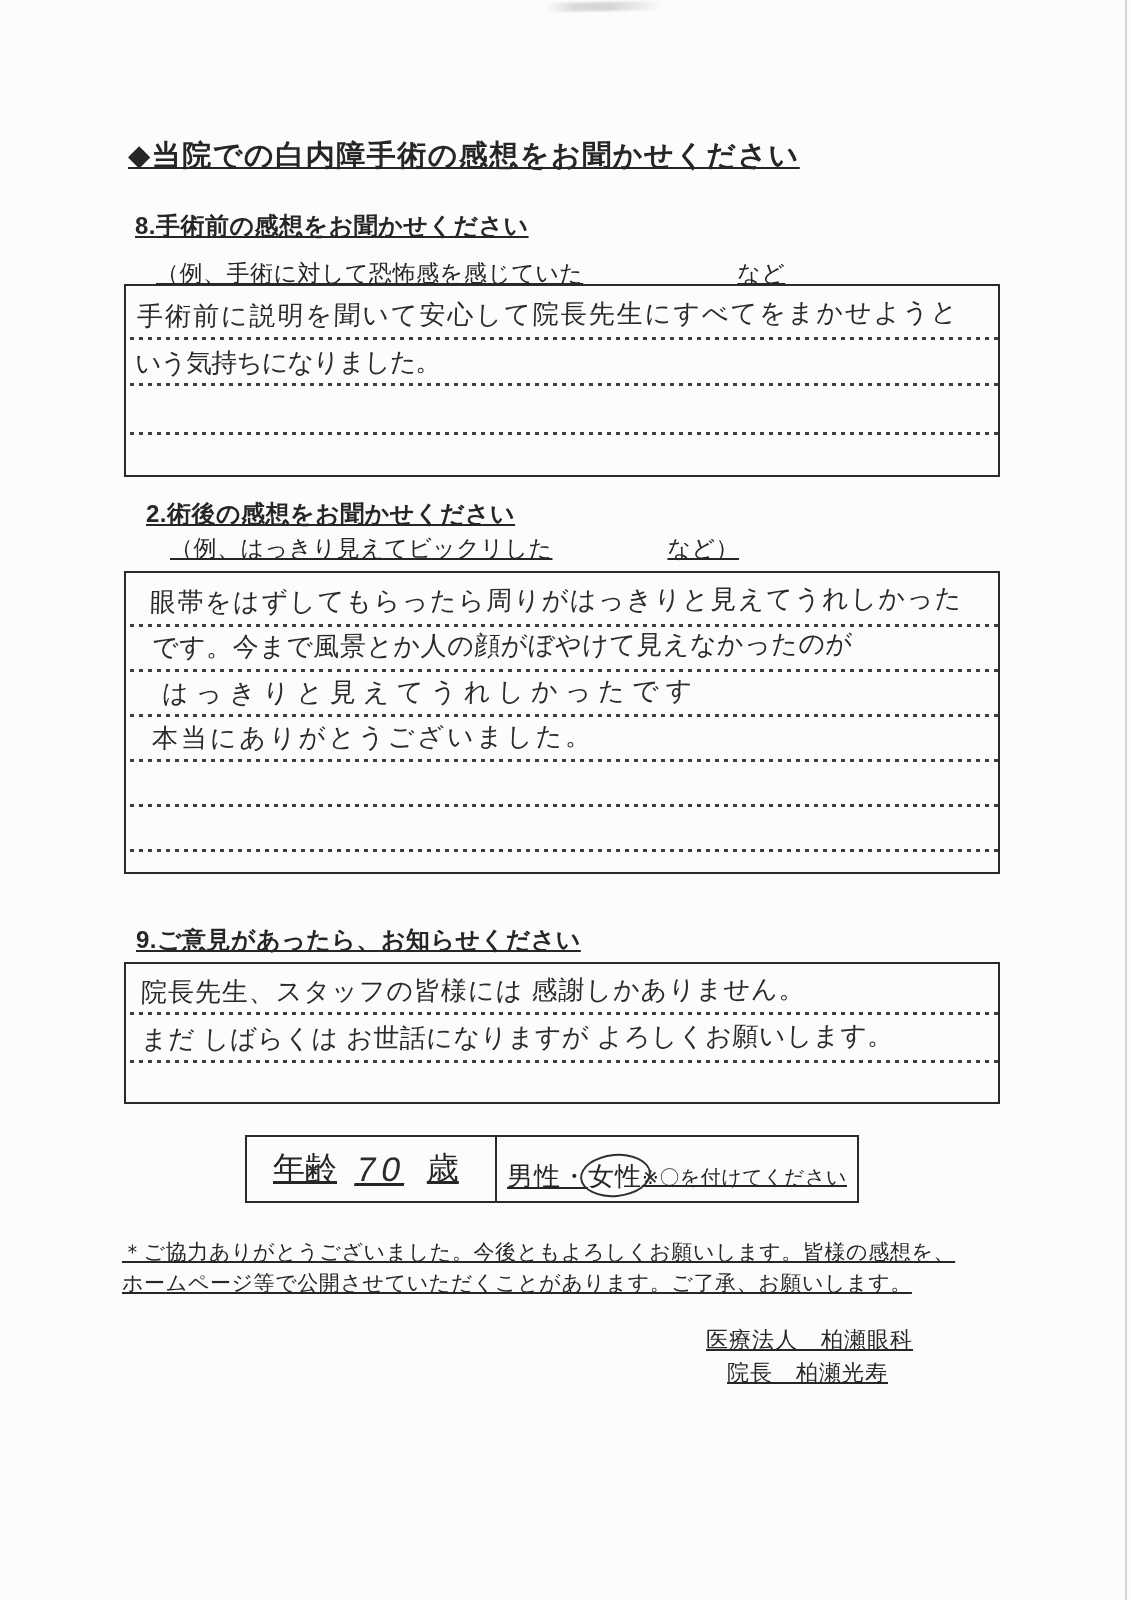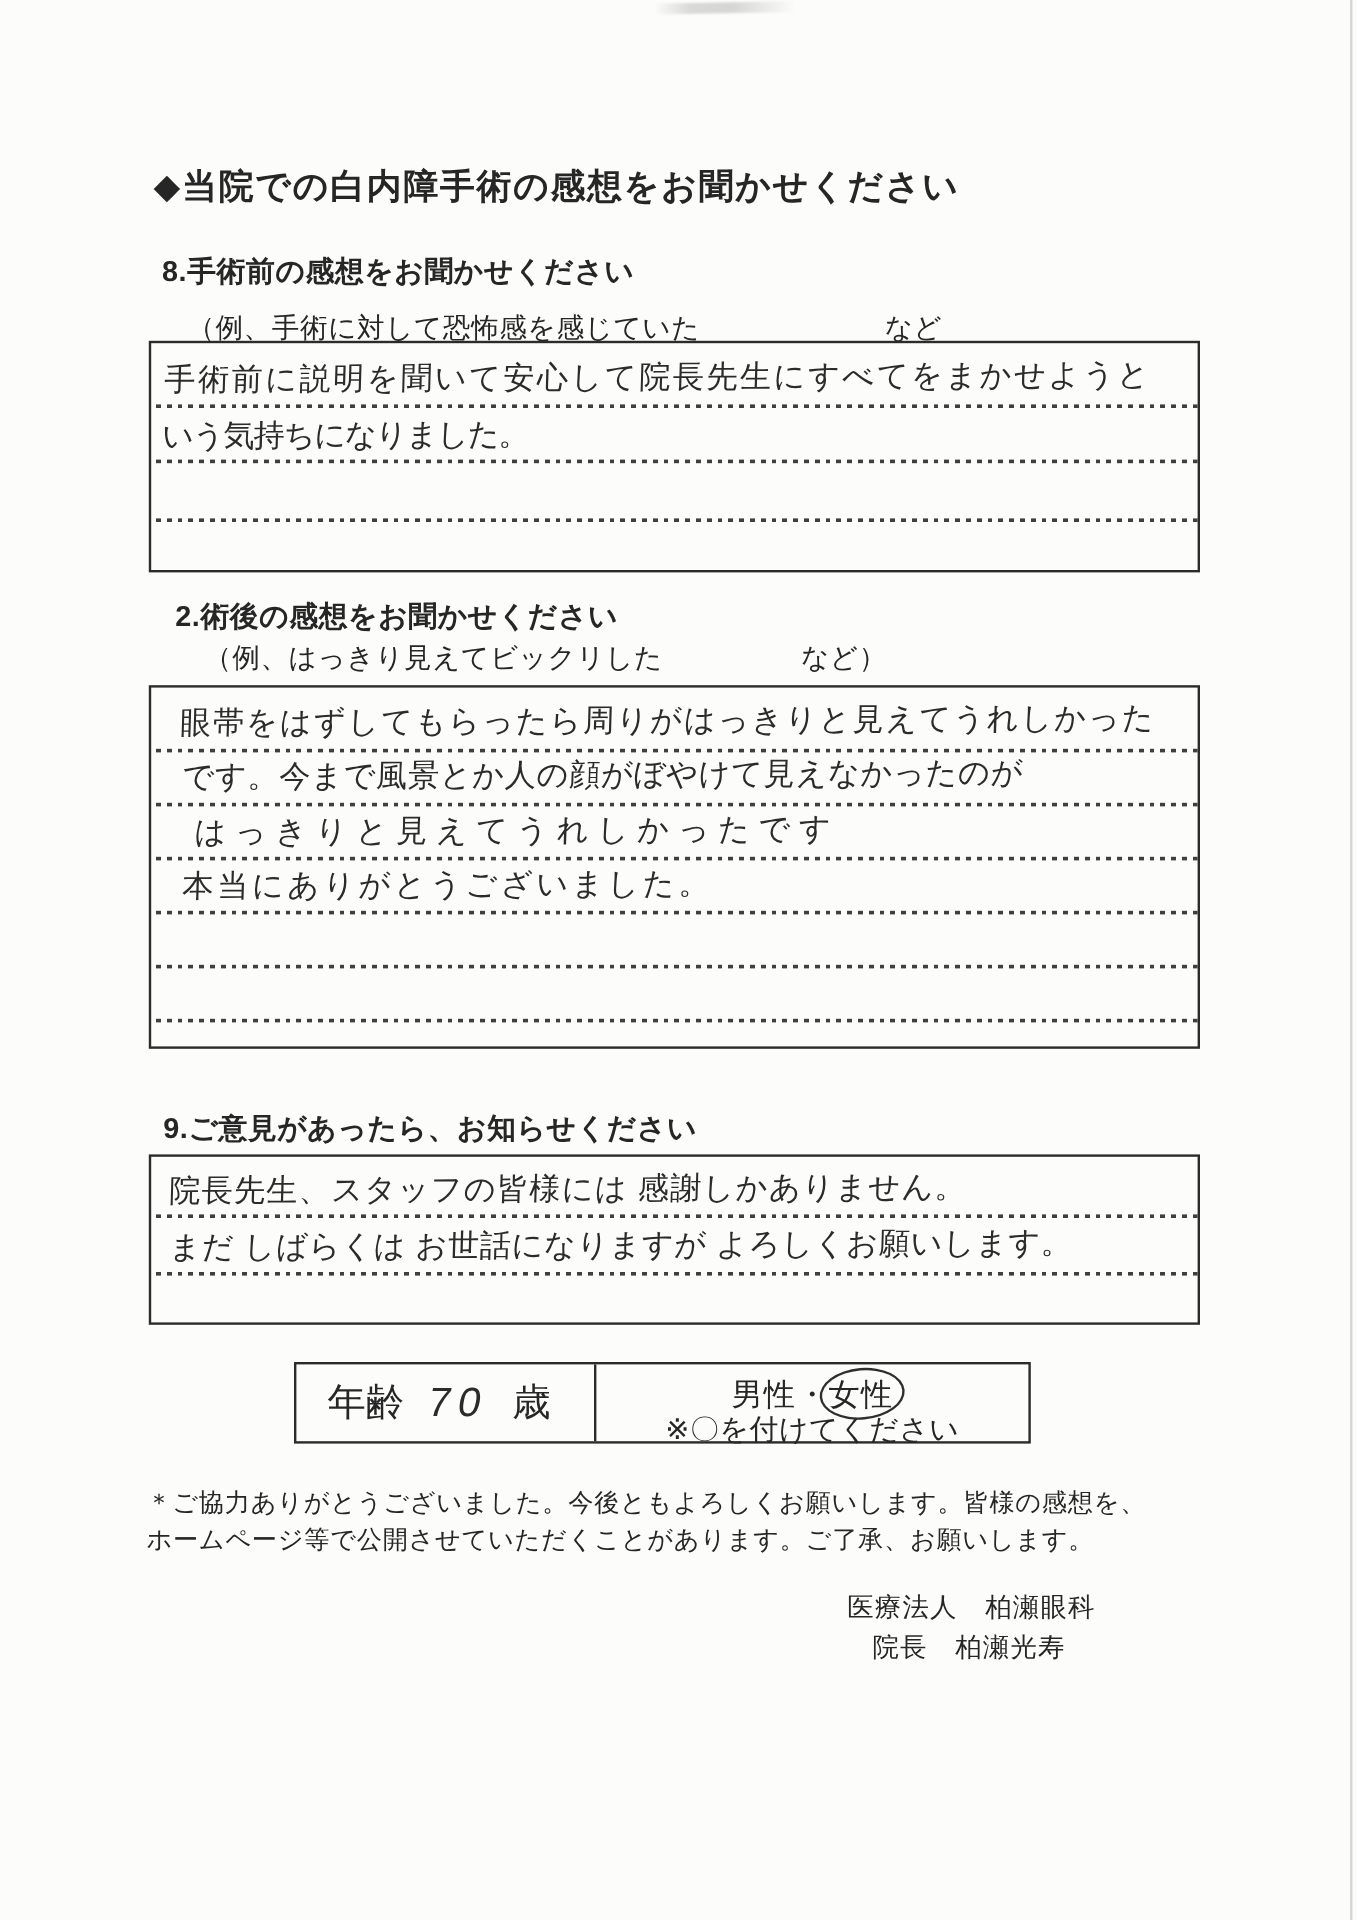--- a/index.html
+++ b/index.html
@@ -5,21 +5,21 @@
   html,body{margin:0;padding:0;background:#e9e9e9;}
   .page{
     position:relative;
     width:1131px;height:1600px;
     margin:0 auto;
     background:#fcfcfb;
     font-family:"Liberation Sans","DejaVu Sans",sans-serif;
     color:#262626;
     overflow:hidden;
   }
-  .abs{position:absolute;}
+  .abs{position:absolute;text-decoration:underline;}
   .title{
     font-size:29px;font-weight:600;letter-spacing:1.5px;white-space:nowrap;
   }
   .q-heading{
     font-size:24px;font-weight:600;letter-spacing:.5px;white-space:nowrap;
   }
   .q-example{
     font-size:23px;font-weight:400;letter-spacing:.5px;white-space:nowrap;
   }
   .answer-box{
@@ -43,31 +43,31 @@
   .age-cell{
     width:250px;border-right:2px solid #2b2b2b;
     display:flex;align-items:center;padding-left:26px;gap:20px;
   }
   .age-label,.age-unit{font-size:32px;}
   .age-value{
     font-size:34px;color:#2b2b2b;letter-spacing:6px;
     transform:skewX(-10deg);display:inline-block;line-height:34px;
   }
   .gender-cell{
-    flex:1;display:flex;flex-direction:column;align-items:center;justify-content:center;
+    flex:1;display:flex;flex-direction:row;align-items:center;justify-content:center;
     padding-top:14px;
   }
   .gender-line{font-size:26px;line-height:30px;letter-spacing:1px;}
   .circled{position:relative;display:inline-block;}
   .circled::after{
     content:'';position:absolute;top:-7px;bottom:-6px;left:-8px;right:-9px;
     border:2.5px solid #2f2f2f;border-radius:50%;
     transform:rotate(-5deg);
   }
-  .gender-note{font-size:24px;line-height:26px;margin-top:2px;letter-spacing:.5px;}
+  .gender-note{font-size:20px;line-height:26px;margin-top:2px;letter-spacing:.5px;}
   .footer-line{font-size:21px;letter-spacing:.6px;white-space:nowrap;}
   .signature{font-size:22px;letter-spacing:1px;white-space:nowrap;}
   .scan-smudge{
     left:545px;top:2px;width:118px;height:9px;
     background:linear-gradient(90deg,transparent,#9a9a9a 25%,#8f8f8f 55%,transparent);
     opacity:.35;filter:blur(1px);transform:rotate(-1deg);
   }
   .scan-edge{
     left:1125px;top:0;width:2px;height:1600px;
     background:#9f9f9f;opacity:.4;

